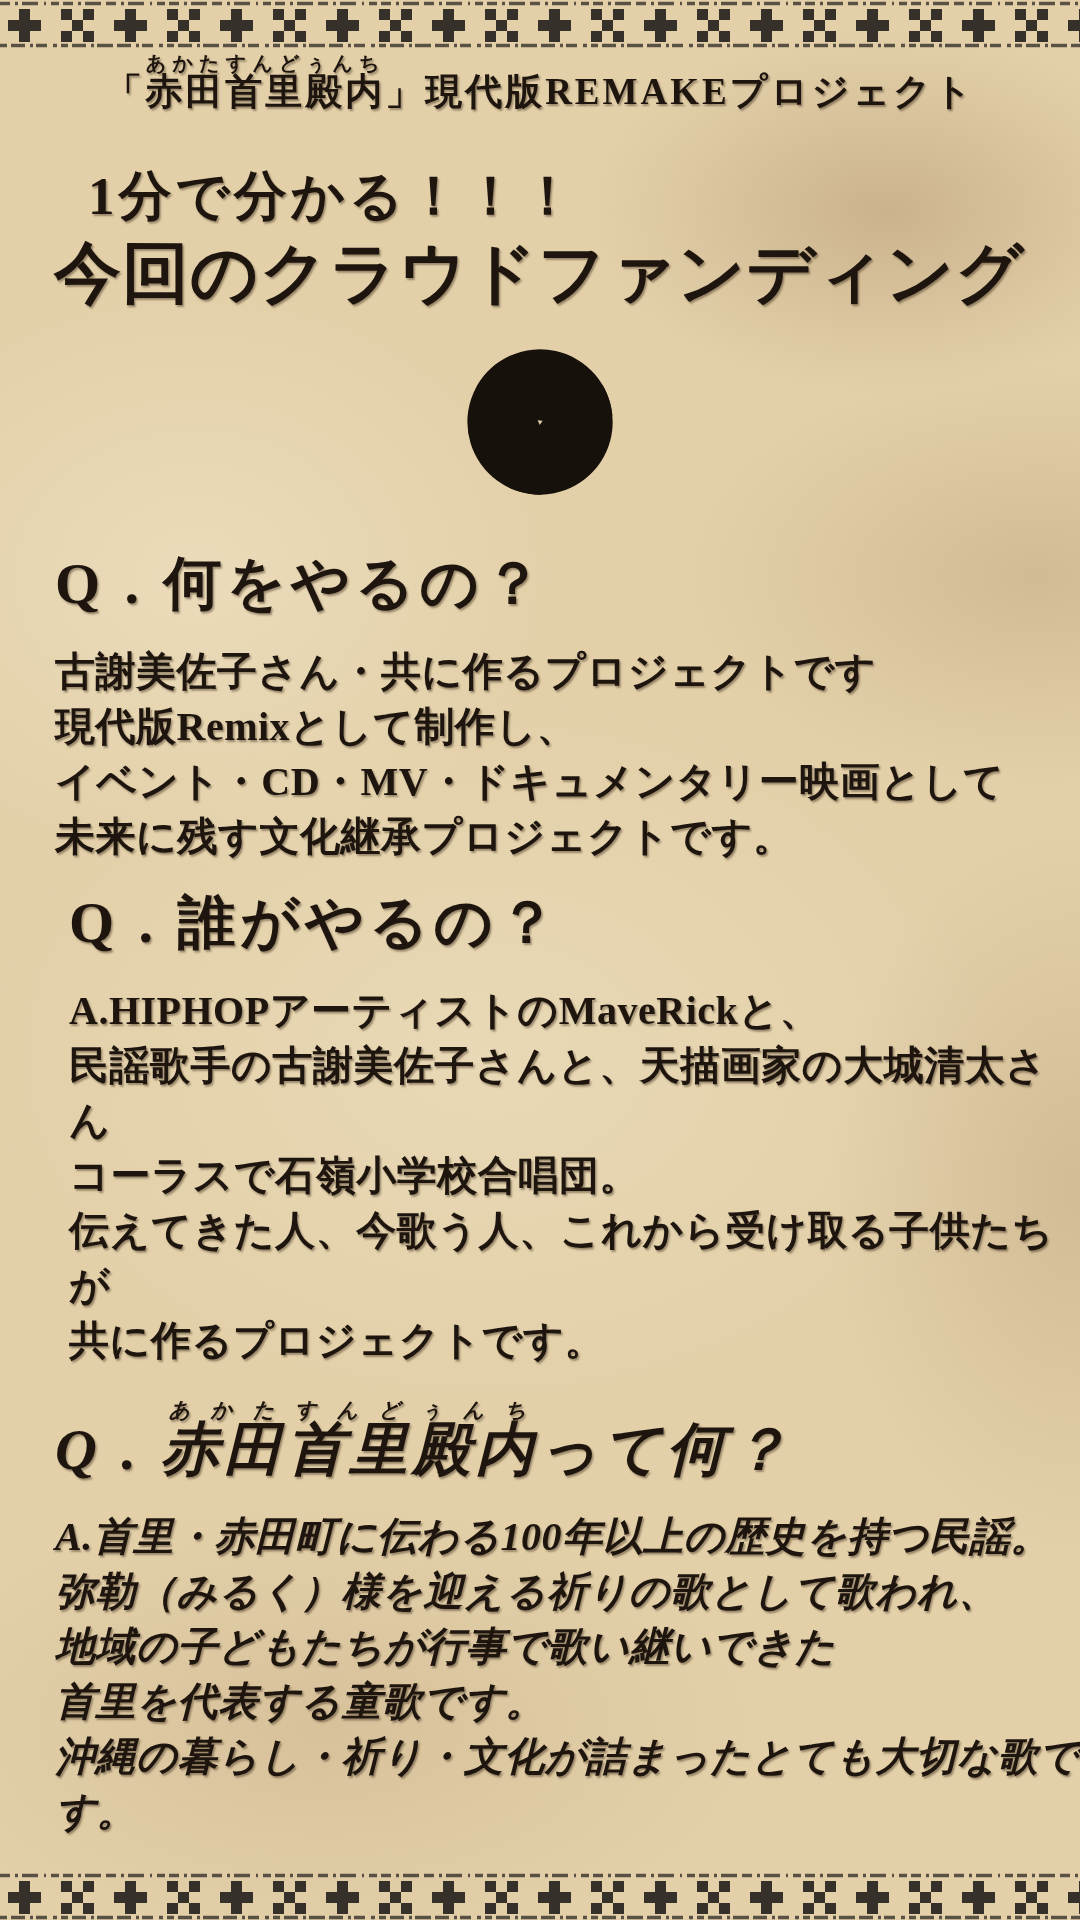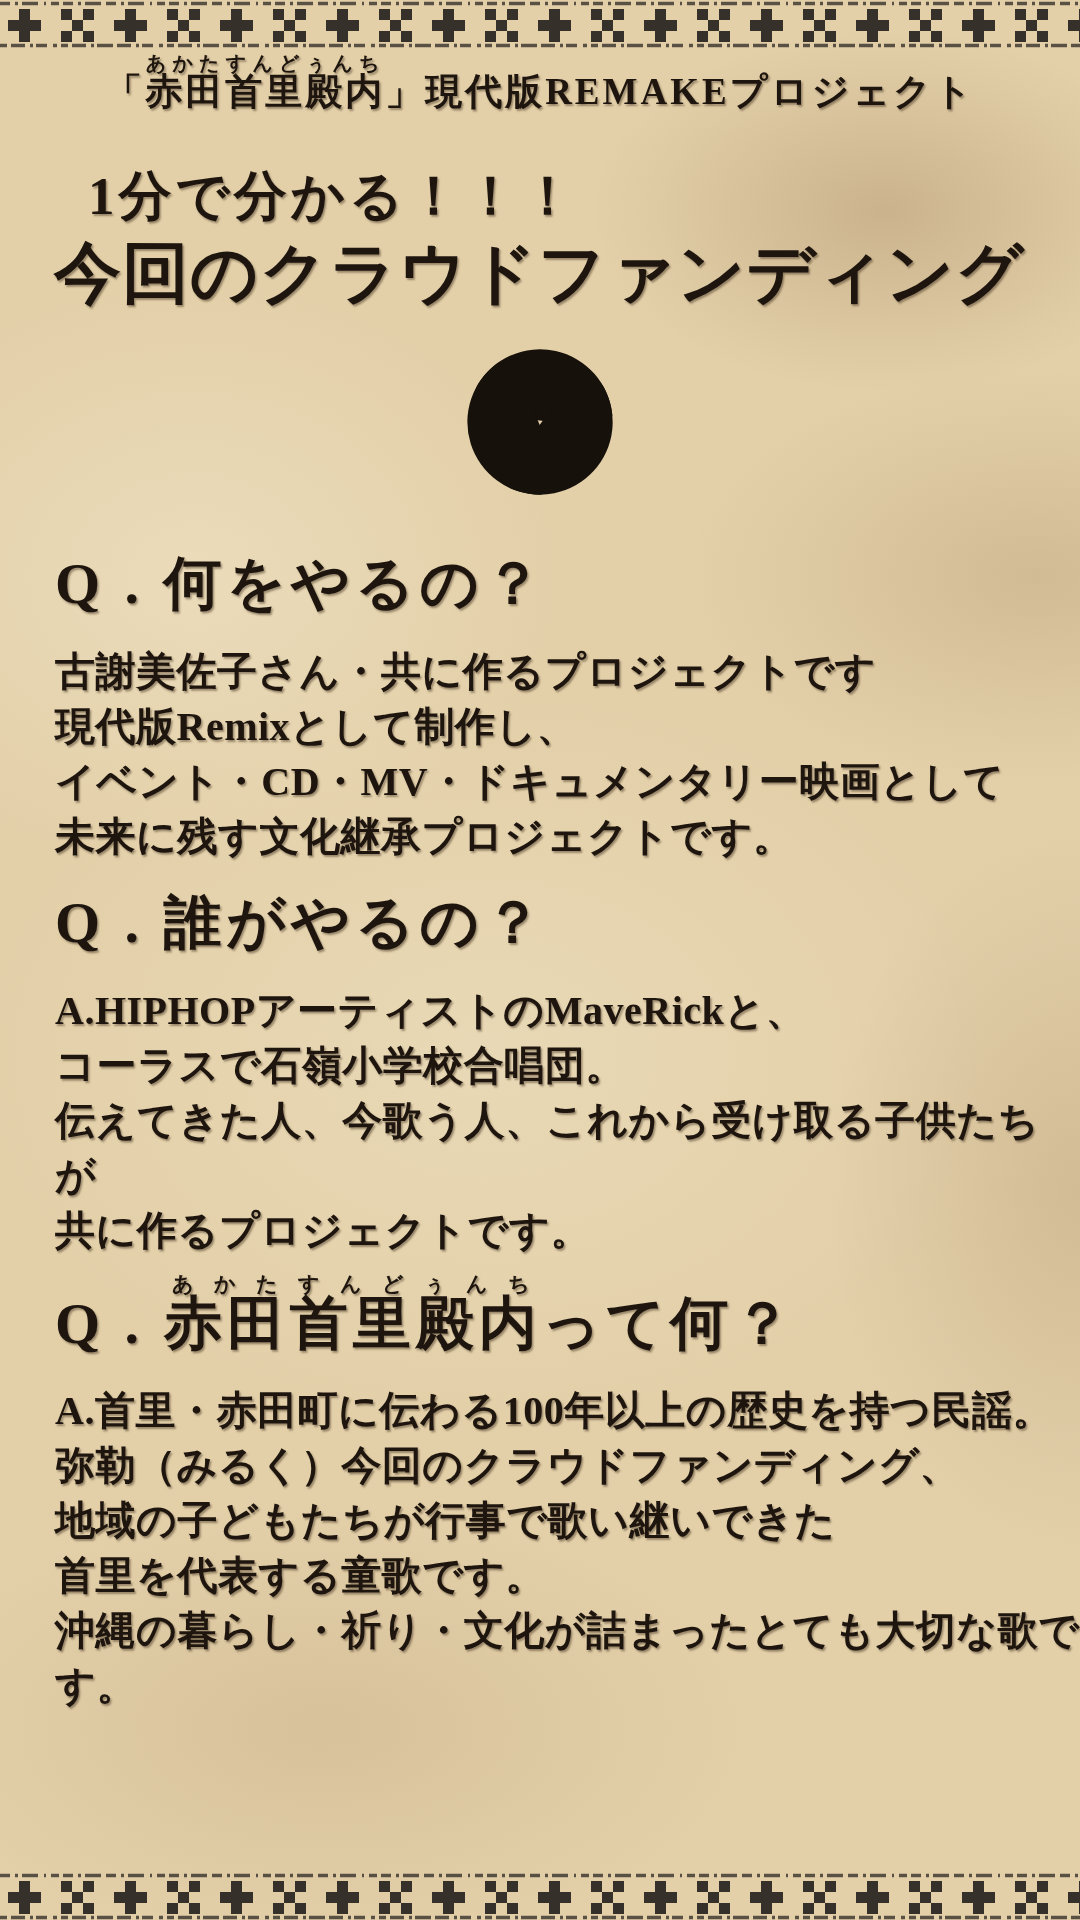--- a/index.html
+++ b/index.html
@@ -36,22 +36,22 @@
 
   section.qa{ margin:0; }
   section.qa h2{
     margin:0 0 26px 55px;font-size:58px;letter-spacing:5px;line-height:1.15;font-weight:bold;
   }
   section.qa h2 ruby rt{ font-size:21px;letter-spacing:4px;font-weight:bold; }
   section.qa p{
     margin:0 0 0 55px;font-size:40px;line-height:55px;letter-spacing:0.5px;
   }
   #qa-what { margin-top:50px;font-family:Liberation Serif, serif; }
-  #qa-who  { margin-top:26px; }
-  #qa-song { margin-top:16px; }
+  #qa-who  { margin-top:26px;margin-left:14px; }
+  #qa-song { margin-top:32px;font-style:italic; }
 </style>
 </head>
 <body>
 
 <svg class="border top" width="1080" height="48" viewBox="0 0 1080 48" aria-hidden="true">
   <defs>
     <pattern id="minsa" width="106" height="48" patternUnits="userSpaceOnUse">
 
       <line x1="0" y1="3.5" x2="106" y2="3.5" style="stroke:var(--border_ink)" stroke-width="3.5" stroke-dasharray="10 5 3 4 16 6 2 5 8 4" opacity="0.8"></line>
       <line x1="0" y1="45.5" x2="106" y2="45.5" style="stroke:var(--border_ink)" stroke-width="3.5" stroke-dasharray="7 4 14 5 3 3 11 6 4 4" opacity="0.8"></line>
@@ -104,29 +104,30 @@
   <h2 class="txt">Q . 何をやるの？</h2>
   <p class="txt">古謝美佐子さん・共に作るプロジェクトです</p>
   <p class="txt">現代版Remixとして制作し、</p>
   <p class="txt">イベント・CD・MV・ドキュメンタリー映画として</p>
   <p class="txt">未来に残す文化継承プロジェクトです。</p>
 </section>
 
 <section class="qa" id="qa-who">
   <h2 class="txt">Q . 誰がやるの？</h2>
   <p class="txt">A.HIPHOPアーティストのMaveRickと、</p>
+  <p class="txt">民謡歌手の古謝美佐子さんと、天描画家の大城清太さん</p>
   <p class="txt">コーラスで石嶺小学校合唱団。</p>
   <p class="txt">伝えてきた人、今歌う人、これから受け取る子供たちが</p>
   <p class="txt">共に作るプロジェクトです。</p>
 </section>
 
 <section class="qa" id="qa-song">
   <h2 class="txt"><span>Q . </span><ruby><span>赤田首里殿内</span><rt>あかたすんどぅんち</rt></ruby><span>って何？</span></h2>
   <p class="txt">A.首里・赤田町に伝わる100年以上の歴史を持つ民謡。</p>
-  <p class="txt">弥勒（みるく）今回のクラウドファンディング、</p>
+  <p class="txt">弥勒（みるく）様を迎える祈りの歌として歌われ、</p>
   <p class="txt">地域の子どもたちが行事で歌い継いできた</p>
   <p class="txt">首里を代表する童歌です。</p>
   <p class="txt">沖縄の暮らし・祈り・文化が詰まったとても大切な歌で</p>
   <p class="txt">す。</p>
 </section>
 
 <svg class="border bottom" width="1080" height="48" viewBox="0 0 1080 48" aria-hidden="true">
   <rect x="0" y="0" width="1080" height="48" fill="url(#minsa)"></rect>
 </svg>
 

